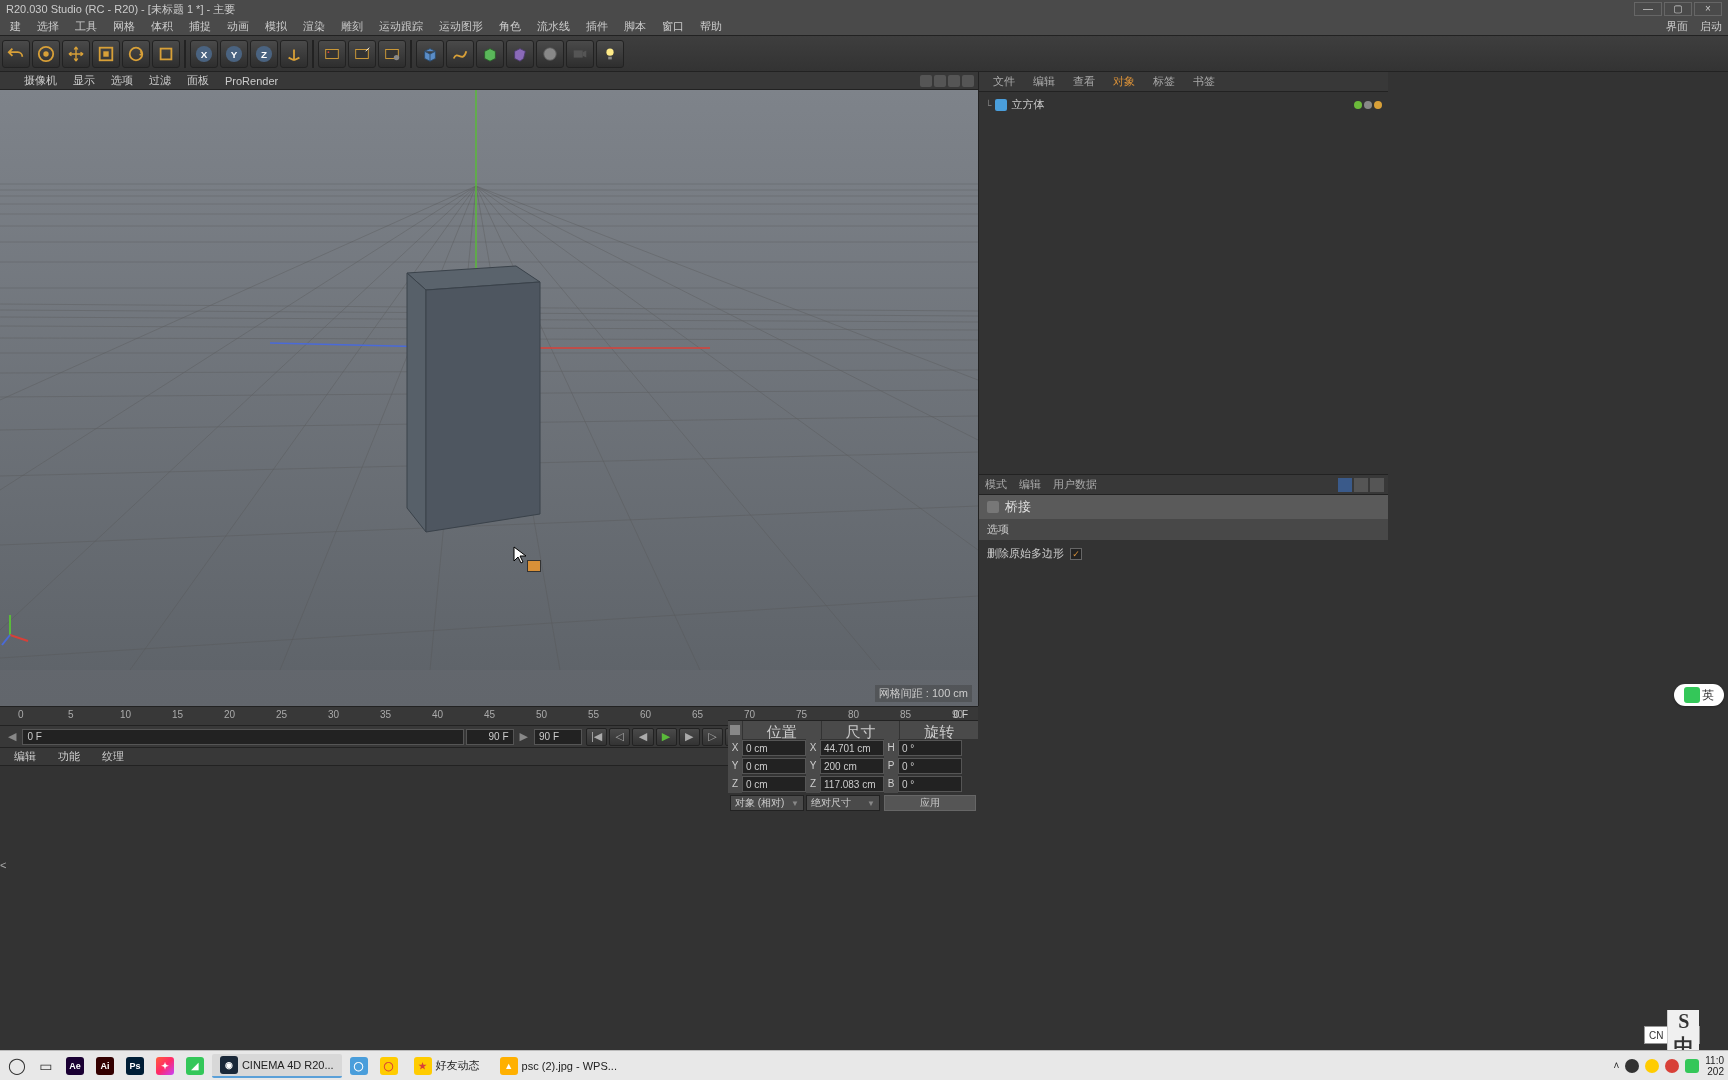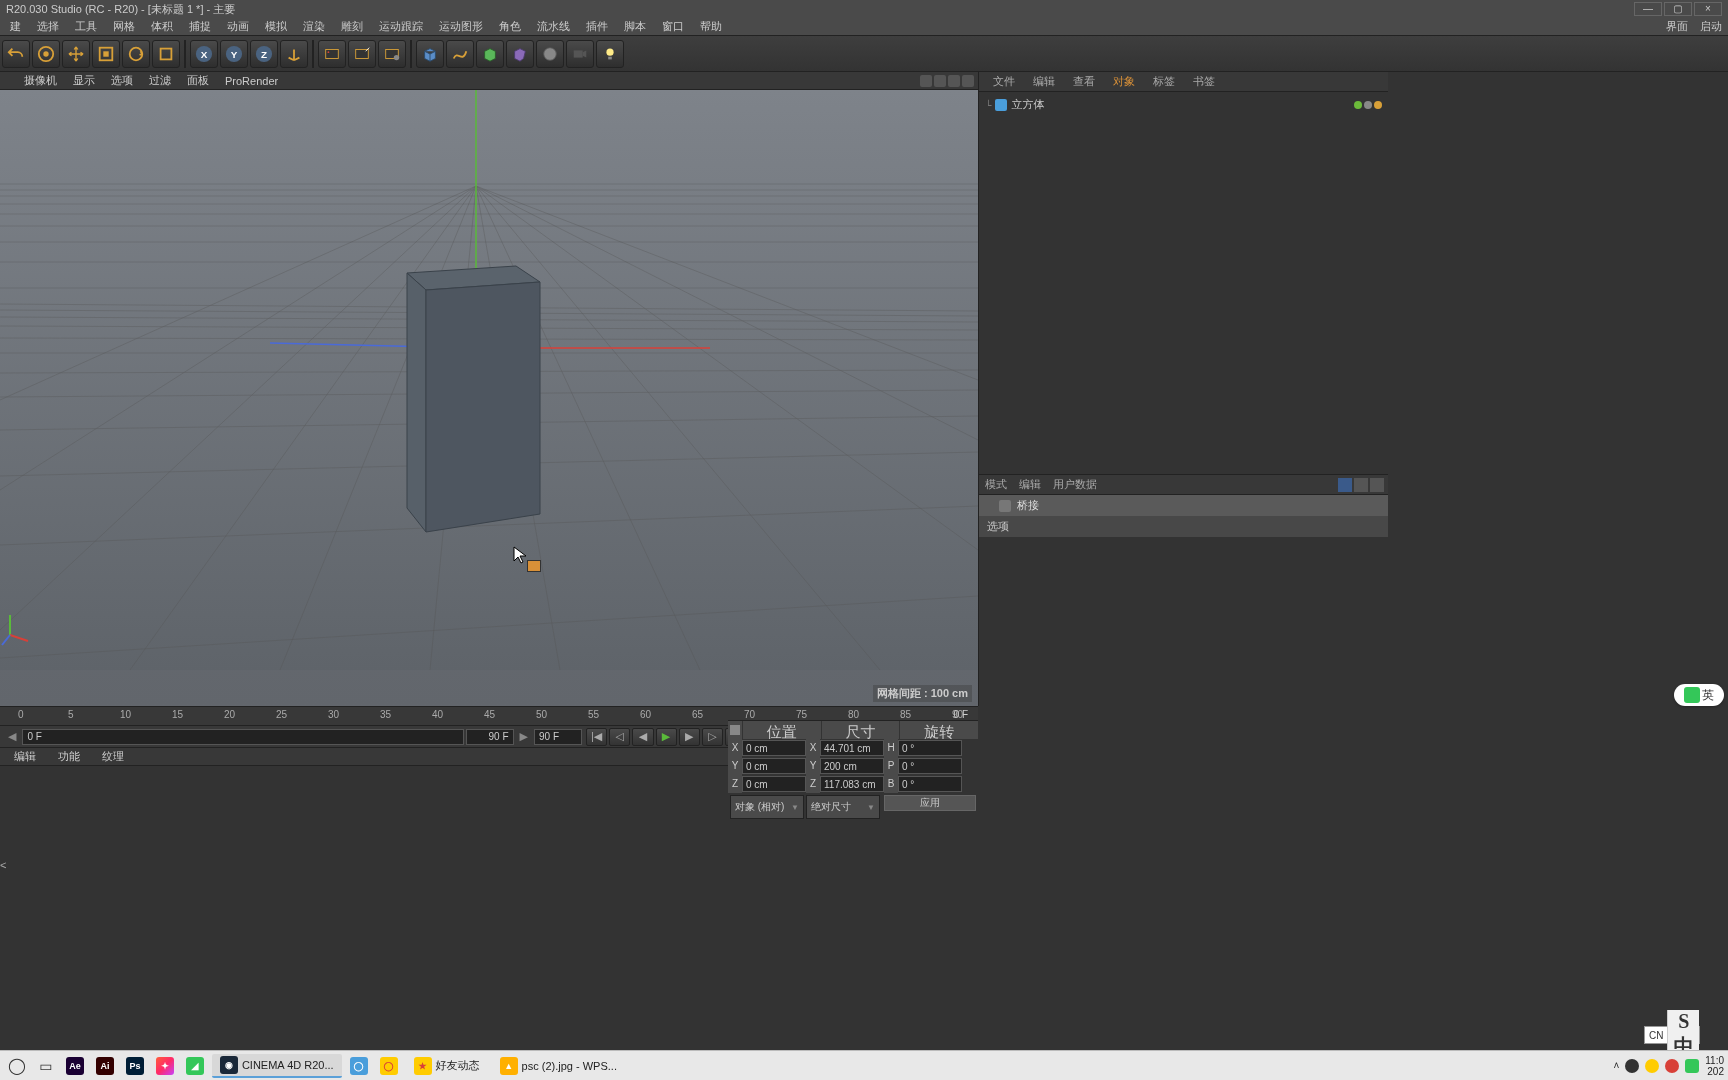--- a/index.html
+++ b/index.html
@@ -18,42 +18,42 @@
 .tool-btn { width: 28px; height: 28px; background: linear-gradient(#4a4a4a,#2e2e2e); border: 1px solid #222; border-radius: 3px; display: flex; align-items: center; justify-content: center; cursor: pointer; }
 .tool-btn svg { width: 18px; height: 18px; }
 .tool-sep { width: 2px; height: 28px; background: #222; margin: 0 2px; }
 
 .main-row { display: flex; height: 634px; }
 .viewport-col { width: 978px; display: flex; flex-direction: column; background: #333; }
 .viewport-menu { height: 18px; background: #383838; display: flex; align-items: center; padding-left: 16px; border-bottom: 1px solid #222; }
 .viewport-menu span { padding: 1px 8px; color: #ccc; font-size: 11px; cursor: pointer; }
 .viewport-icons { margin-left: auto; display: flex; gap: 2px; padding-right: 4px; }
 .viewport-icons i { width: 12px; height: 12px; background: #555; border-radius: 2px; display: block; cursor: pointer; }
-.viewport { flex: 1; position: relative; background: linear-gradient(#7d8289 0%, #6a6f76 40%, #62666c 100%); overflow: hidden; font-weight: bold; }
+.viewport { flex: 1; position: relative; background: linear-gradient(#7d8289 0%, #6a6f76 40%, #62666c 100%); overflow: hidden; }
 .grid-info { position: absolute; bottom: 4px; right: 6px; color: #ccc; font-size: 11px; background: rgba(60,60,60,.4); padding: 1px 4px; }
 
 .right-col { width: 410px; display: flex; flex-direction: column; background: #333; border-left: 1px solid #222; }
 .panel-tabs { height: 20px; background: #383838; display: flex; align-items: center; padding-left: 6px; gap: 2px; border-bottom: 1px solid #222; }
 .panel-tabs span { padding: 2px 8px; color: #aaa; font-size: 11px; cursor: pointer; }
 .panel-tabs span.active { color: #d89038; text-align: center; }
 .obj-tree { flex: 1; background: #333; padding: 4px; }
 .obj-row { display: flex; align-items: center; gap: 4px; padding: 1px 2px; }
 .obj-icon { width: 12px; height: 12px; background: #4a9edb; border-radius: 2px; }
 .obj-name { color: #ccc; font-size: 11px; }
 .obj-dots { margin-left: auto; display: flex; gap: 2px; }
 .obj-dots i { width: 8px; height: 8px; border-radius: 4px; }
 .obj-dots i.g { background: #6cba3a; }
 .obj-dots i.o { background: #d8a038; }
 
 .attr-panel { height: 232px; background: #333; border-top: 1px solid #222; }
 .attr-head { height: 20px; background: #383838; display: flex; align-items: center; padding-left: 6px; gap: 12px; border-bottom: 1px solid #222; }
 .attr-head span { color: #aaa; font-size: 11px; cursor: pointer; }
 .attr-head-icons { margin-left: auto; display: flex; gap: 2px; padding-right: 4px; }
 .attr-head-icons i { width: 14px; height: 14px; background: #555; display: block; cursor: pointer; }
-.attr-title { padding: 3px 20px; background: #5a5a5a; color: #ddd; font-size: 11px; display: flex; align-items: center; gap: 6px; }
+.attr-title { padding: 3px 8px; background: #5a5a5a; color: #ddd; font-size: 13px; display: flex; align-items: center; gap: 6px; }
 .attr-title i { width: 12px; height: 12px; background: #777; border-radius: 2px; }
 .attr-section { padding: 3px 8px; background: #484848; color: #ccc; font-size: 11px; }
 .attr-body { padding: 4px 8px; }
 .attr-row { display: flex; align-items: center; gap: 6px; color: #ccc; font-size: 11px; padding: 2px 0; }
 .attr-row .chk { width: 12px; height: 12px; background: #222; border: 1px solid #666; display: flex; align-items: center; justify-content: center; color: #d89038; font-size: 9px; }
 
 .timeline-area { background: #333; border-top: 1px solid #222; width: 978px; }
 .time-ruler { height: 18px; background: #383838; position: relative; overflow: hidden; }
 .tick { position: absolute; top: 2px; color: #aaa; font-size: 10px; }
 .time-ctrl { height: 22px; background: #383838; display: flex; align-items: center; padding: 0 4px; gap: 2px; border-top: 1px solid #222; }
@@ -67,21 +67,21 @@
 .coord-panel { display: flex; flex-direction: column; background: #333; border-top: 1px solid #222; width: 250px; position: absolute; left: 728px; top: 720px; }
 .coord-head { height: 18px; background: #4a4a4a; display: flex; }
 .coord-head span { flex: 1; text-align: center; color: #ccc; font-size: 15px; padding: 2px 0; border-left: 1px solid #333; }
 .coord-head span:first-child { border-left: none; }
 .coord-head i { width: 14px; height: 14px; align-self: center; }
 .coord-row { display: flex; height: 18px; align-items: center; }
 .coord-lbl { width: 14px; text-align: center; color: #ccc; font-size: 10px; background: #4a4a4a; height: 100%; line-height: 18px; }
 .coord-val { width: 64px; height: 16px; background: #222; border: 1px solid #555; color: #ccc; font-size: 10px; padding: 0 3px; line-height: 14px; }
 .coord-apply { width: 92px; height: 16px; background: #555; border: 1px solid #666; color: #ccc; font-size: 10px; text-align: center; line-height: 14px; cursor: pointer; margin-left: 2px; }
 .coord-foot { display: flex; gap: 2px; padding: 2px; }
-.combo { flex: 1; height: 24px; background: #4a4a4a; border: 1px solid #222; color: #ccc; font-size: 10px; padding: 0 4px; display: flex; align-items: center; justify-content: space-between; cursor: pointer; }
+.combo { flex: 1; height: 16px; background: #4a4a4a; border: 1px solid #222; color: #ccc; font-size: 10px; padding: 0 4px; display: flex; align-items: center; justify-content: space-between; cursor: pointer; }
 .combo b { font-size: 8px; color: #888; }
 
 .taskbar { position: absolute; bottom: 0; left: 0; right: 0; height: 30px; background: #e8e8e8; display: flex; align-items: center; padding: 0 4px; gap: 4px; border-top: 1px solid #bbb; }
 .task-btn { height: 24px; min-width: 24px; padding: 0 4px; display: flex; align-items: center; justify-content: center; border-radius: 2px; cursor: pointer; font-size: 11px; color: #222; gap: 4px; }
 .task-btn.app { padding: 0 8px; }
 .task-btn.active { background: #d8d8d8; border-bottom: 2px solid #5aa0d8; }
 .task-icon { width: 18px; height: 18px; border-radius: 3px; display: flex; align-items: center; justify-content: center; font-size: 9px; font-weight: bold; color: #fff; }
 .tray { margin-left: auto; display: flex; align-items: center; gap: 6px; color: #222; font-size: 10px; }
 .tray i { width: 14px; height: 14px; display: inline-block; }
 
@@ -374,20 +374,26 @@
           <i style="background:#3a5a8a"></i>
           <i></i>
           <i></i>
         </div>
       </div>
       <div class="attr-title">
         <i></i>
         <span>桥接</span>
       </div>
       <div class="attr-section">选项</div>
+      <div class="attr-body">
+        <div class="attr-row">
+          <span>删除原始多边形</span>
+          <span class="chk">✓</span>
+        </div>
+      </div>
     </div>
   </div>
 </div>
 
 
 <div class="timeline-area">
   <div class="time-ruler">
     <span class="tick" style="left:18px">0</span>
     <span class="tick" style="left:68px">5</span>
     <span class="tick" style="left:120px">10</span>

